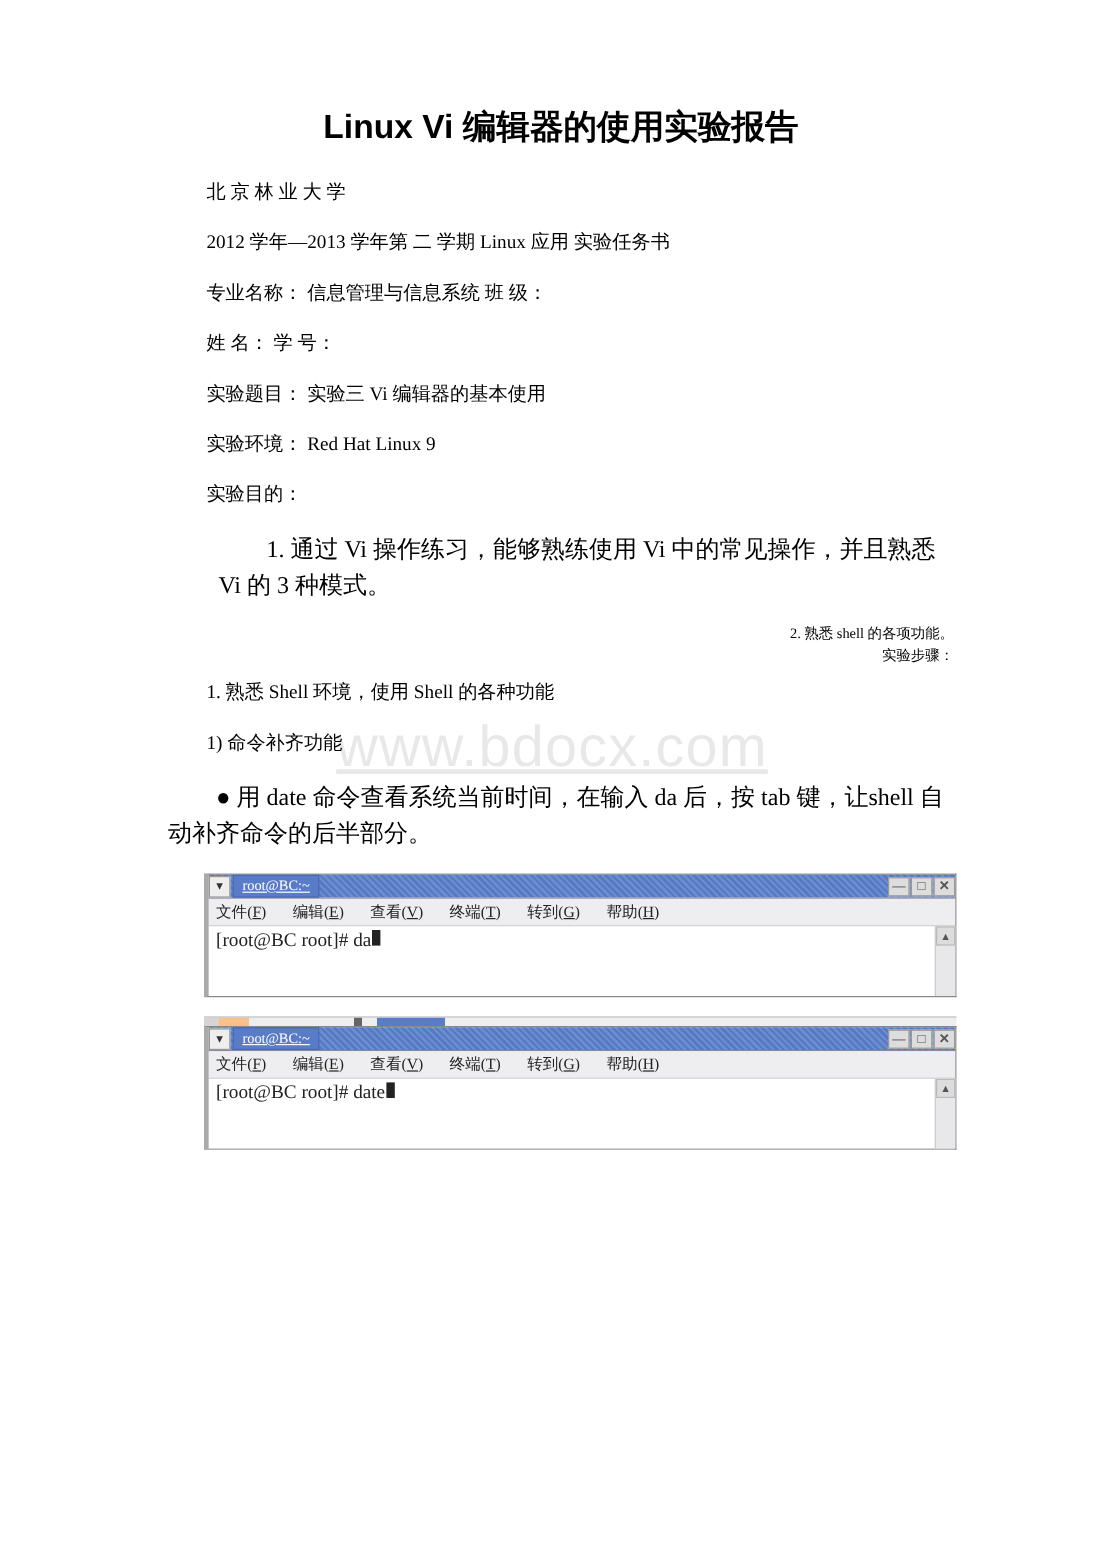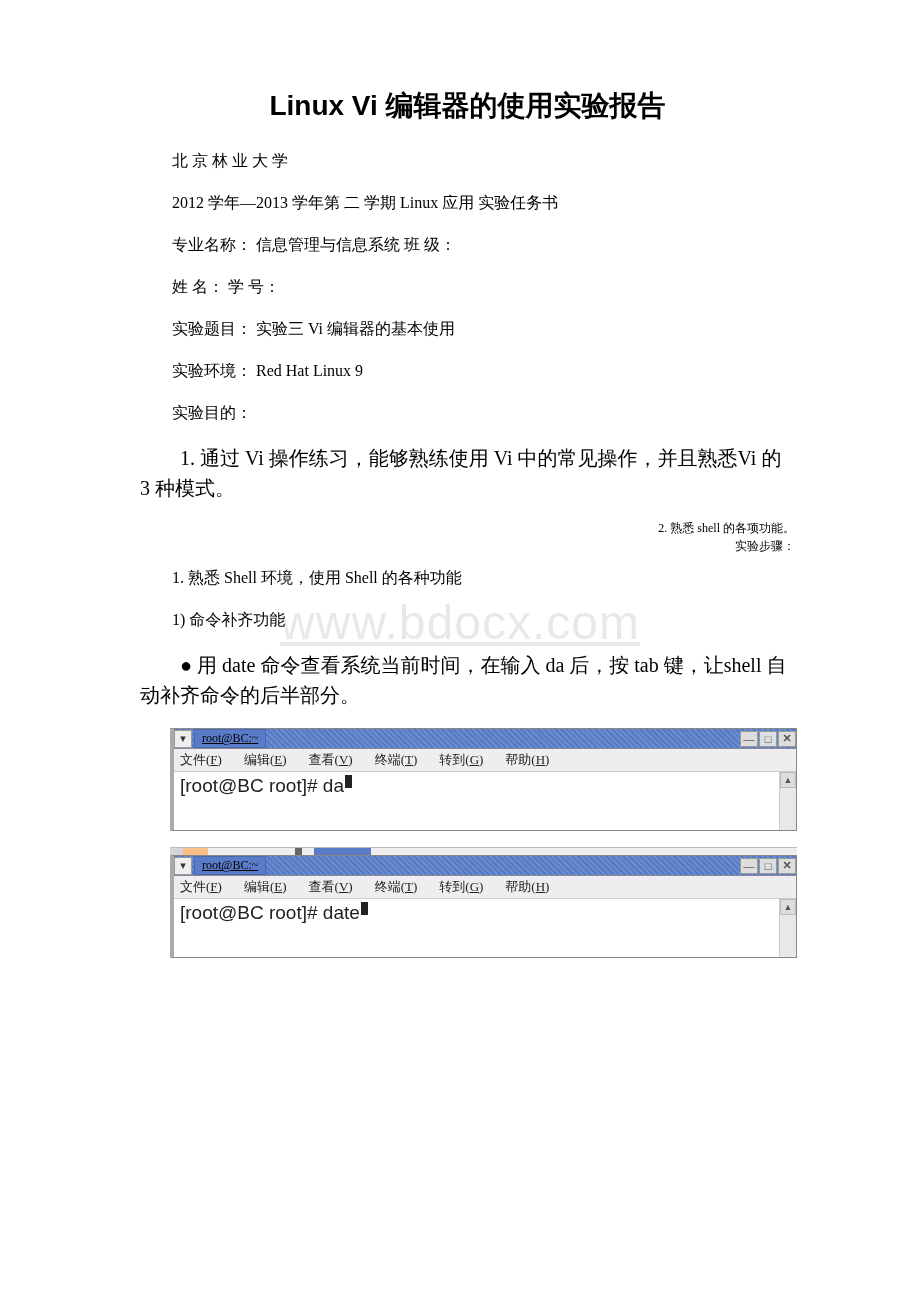--- a/index.html
+++ b/index.html
@@ -87,21 +87,21 @@
       justify-content: center;
       border: 1px solid #999;
       margin-right: 2px;
       font-size: 11px;
     }
     .tab-title {
       background: #5a7bc8;
       padding: 1px 7px;
       font-size: 12px;
       text-decoration: underline;
-      color: #000000;
+      color: #ffffff;
       border: 1px solid #4a6ab0;
     }
     .win-btns {
       margin-left: auto;
       display: flex;
     }
     .win-btn {
       width: 18px;
       height: 16px;
       background: #ddd;
@@ -126,22 +126,22 @@
       margin-right: 22px;
     }
     .menu-item u { text-decoration: underline; }
     .term-body {
       display: flex;
       background: #fff;
     }
     .term-text {
       flex: 1;
       padding: 3px 4px 18px 6px;
-      font-family: Liberation Sans, sans-serif;
-      font-size: 19px;
+      font-family: Liberation Serif, serif;
+      font-size: 16px;
       color: #222;
       min-height: 58px;
       white-space: pre;
     }
     .cursor {
       display: inline-block;
       width: 7px;
       height: 13px;
       background: #222;
       vertical-align: text-top;
@@ -182,21 +182,21 @@
 <div class="content body-text">
   <h1>Linux Vi 编辑器的使用实验报告</h1>
 
   <p class="para">北 京 林 业 大 学</p>
   <p class="para">2012 学年—2013 学年第 二 学期 Linux 应用 实验任务书</p>
   <p class="para">专业名称： 信息管理与信息系统  班 级：</p>
   <p class="para">姓 名：   学 号：</p>
   <p class="para">实验题目：  实验三 Vi 编辑器的基本使用</p>
   <p class="para">实验环境：  Red Hat Linux 9</p>
   <p class="para">实验目的：</p>
-  <p class="para-noindent" style="text-indent:2em;">1. 通过 Vi 操作练习，能够熟练使用 Vi 中的常见操作，并且熟悉Vi 的 3 种模式。</p>
+  <p class="para-noindent" style="text-indent:2em;margin-left:42px;">1. 通过 Vi 操作练习，能够熟练使用 Vi 中的常见操作，并且熟悉Vi 的 3 种模式。</p>
   <p class="para-half">2. 熟悉 shell 的各项功能。</p>
   <p class="para-half">实验步骤：</p>
   <p class="para" style="margin-top:12px;">1. 熟悉 Shell 环境，使用 Shell 的各种功能</p>
   <p class="para">1) 命令补齐功能</p>
   <p class="para-noindent" style="text-indent:2em;">● 用 date 命令查看系统当前时间，在输入 da 后，按 tab 键，让shell 自动补齐命令的后半部分。</p>
 
   <div class="term-wrap">
     <div class="term-outer">
       <div class="titlebar">
         <div class="chev">▾</div>

